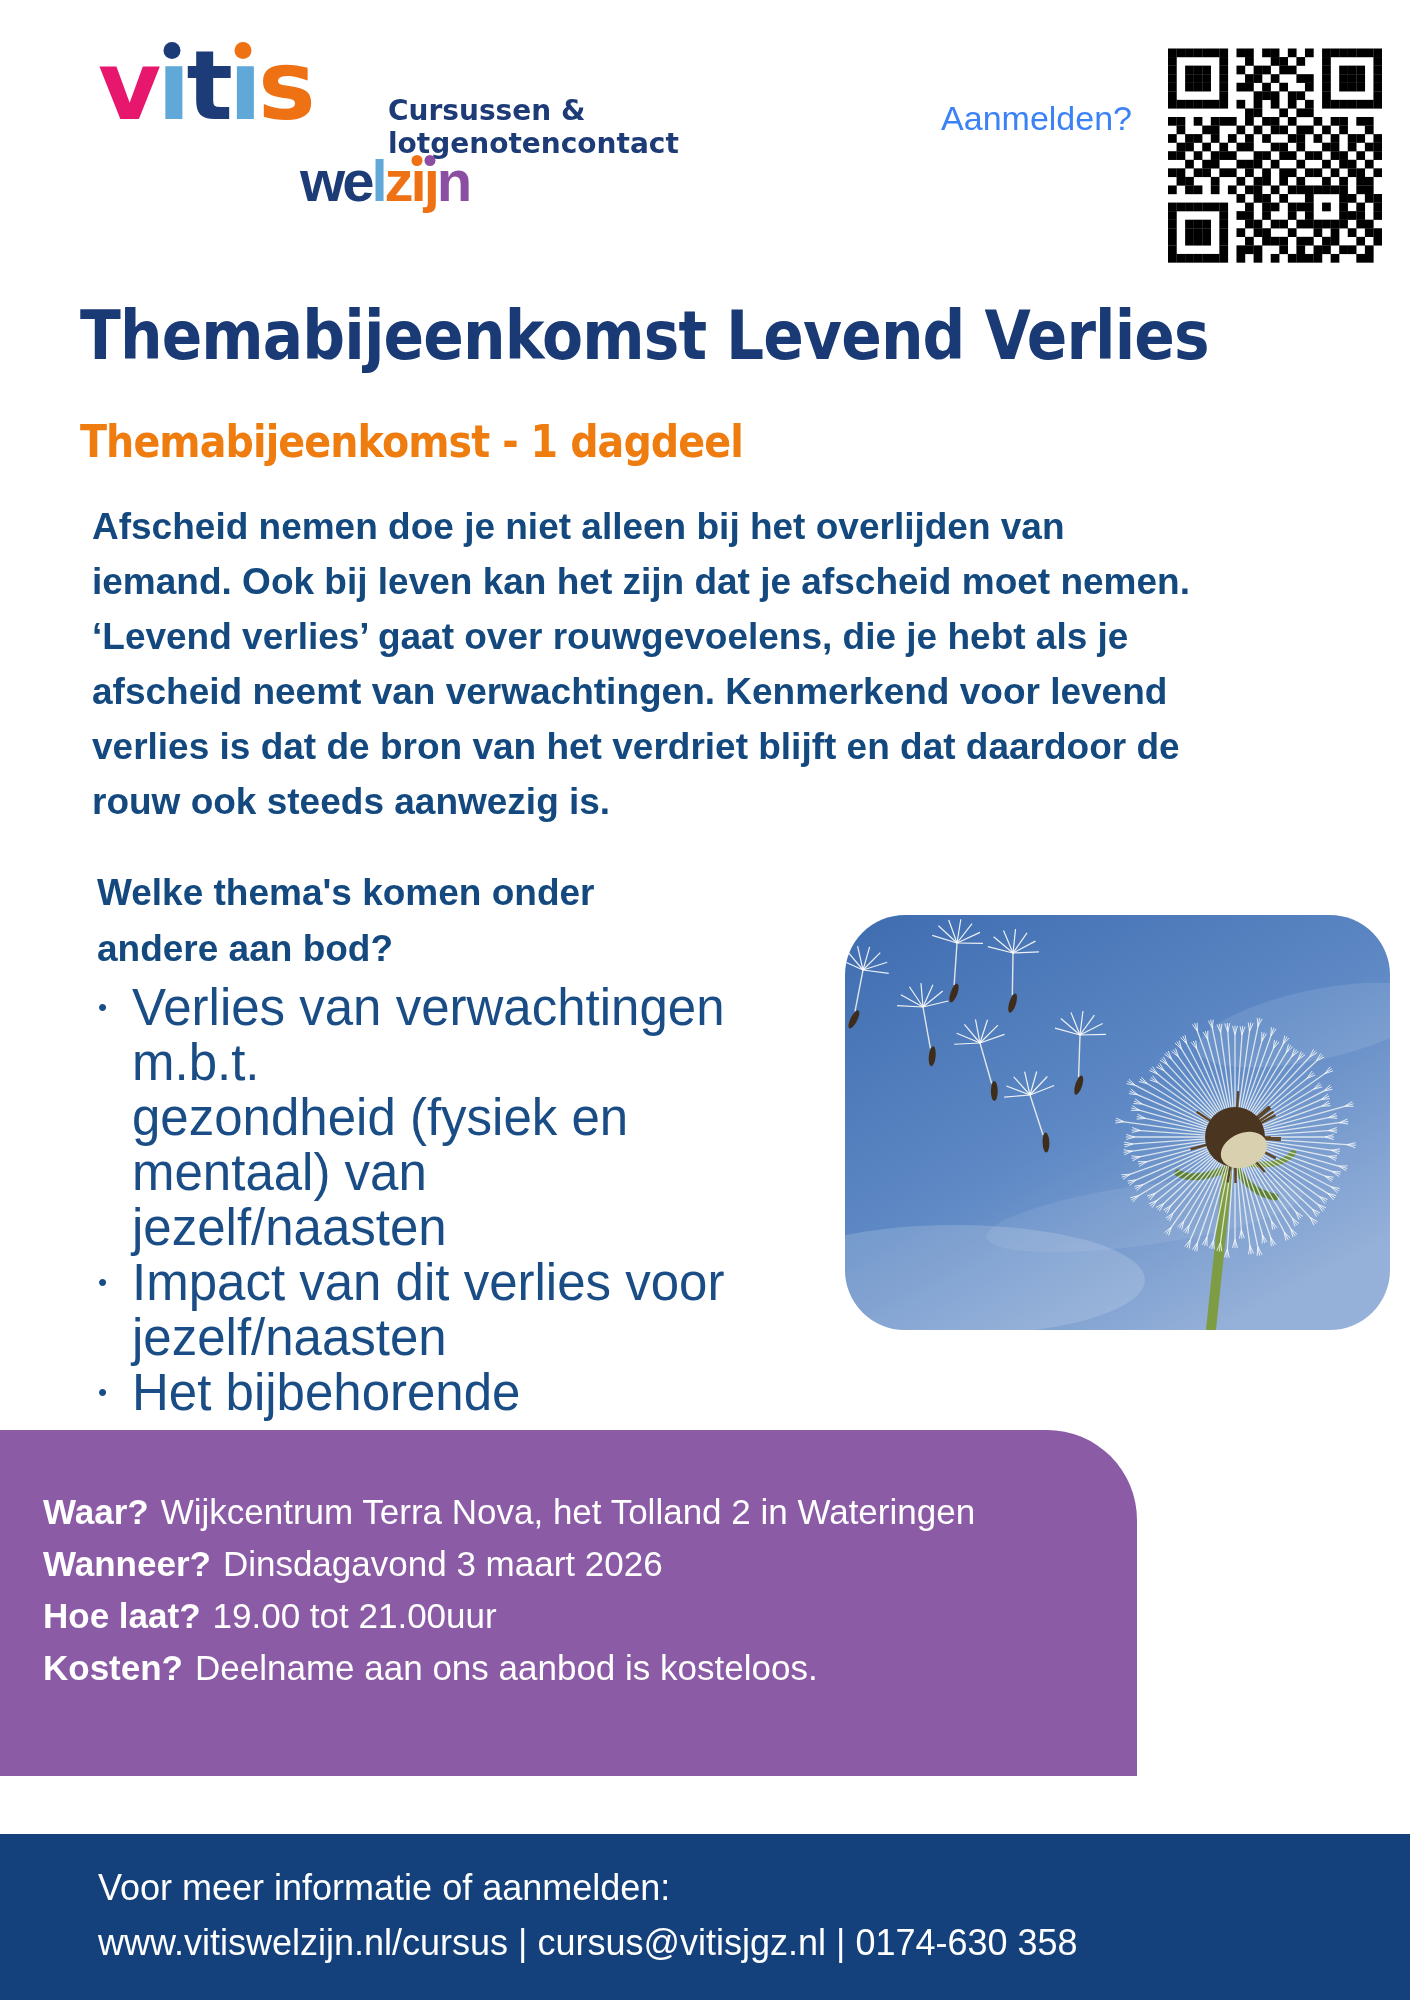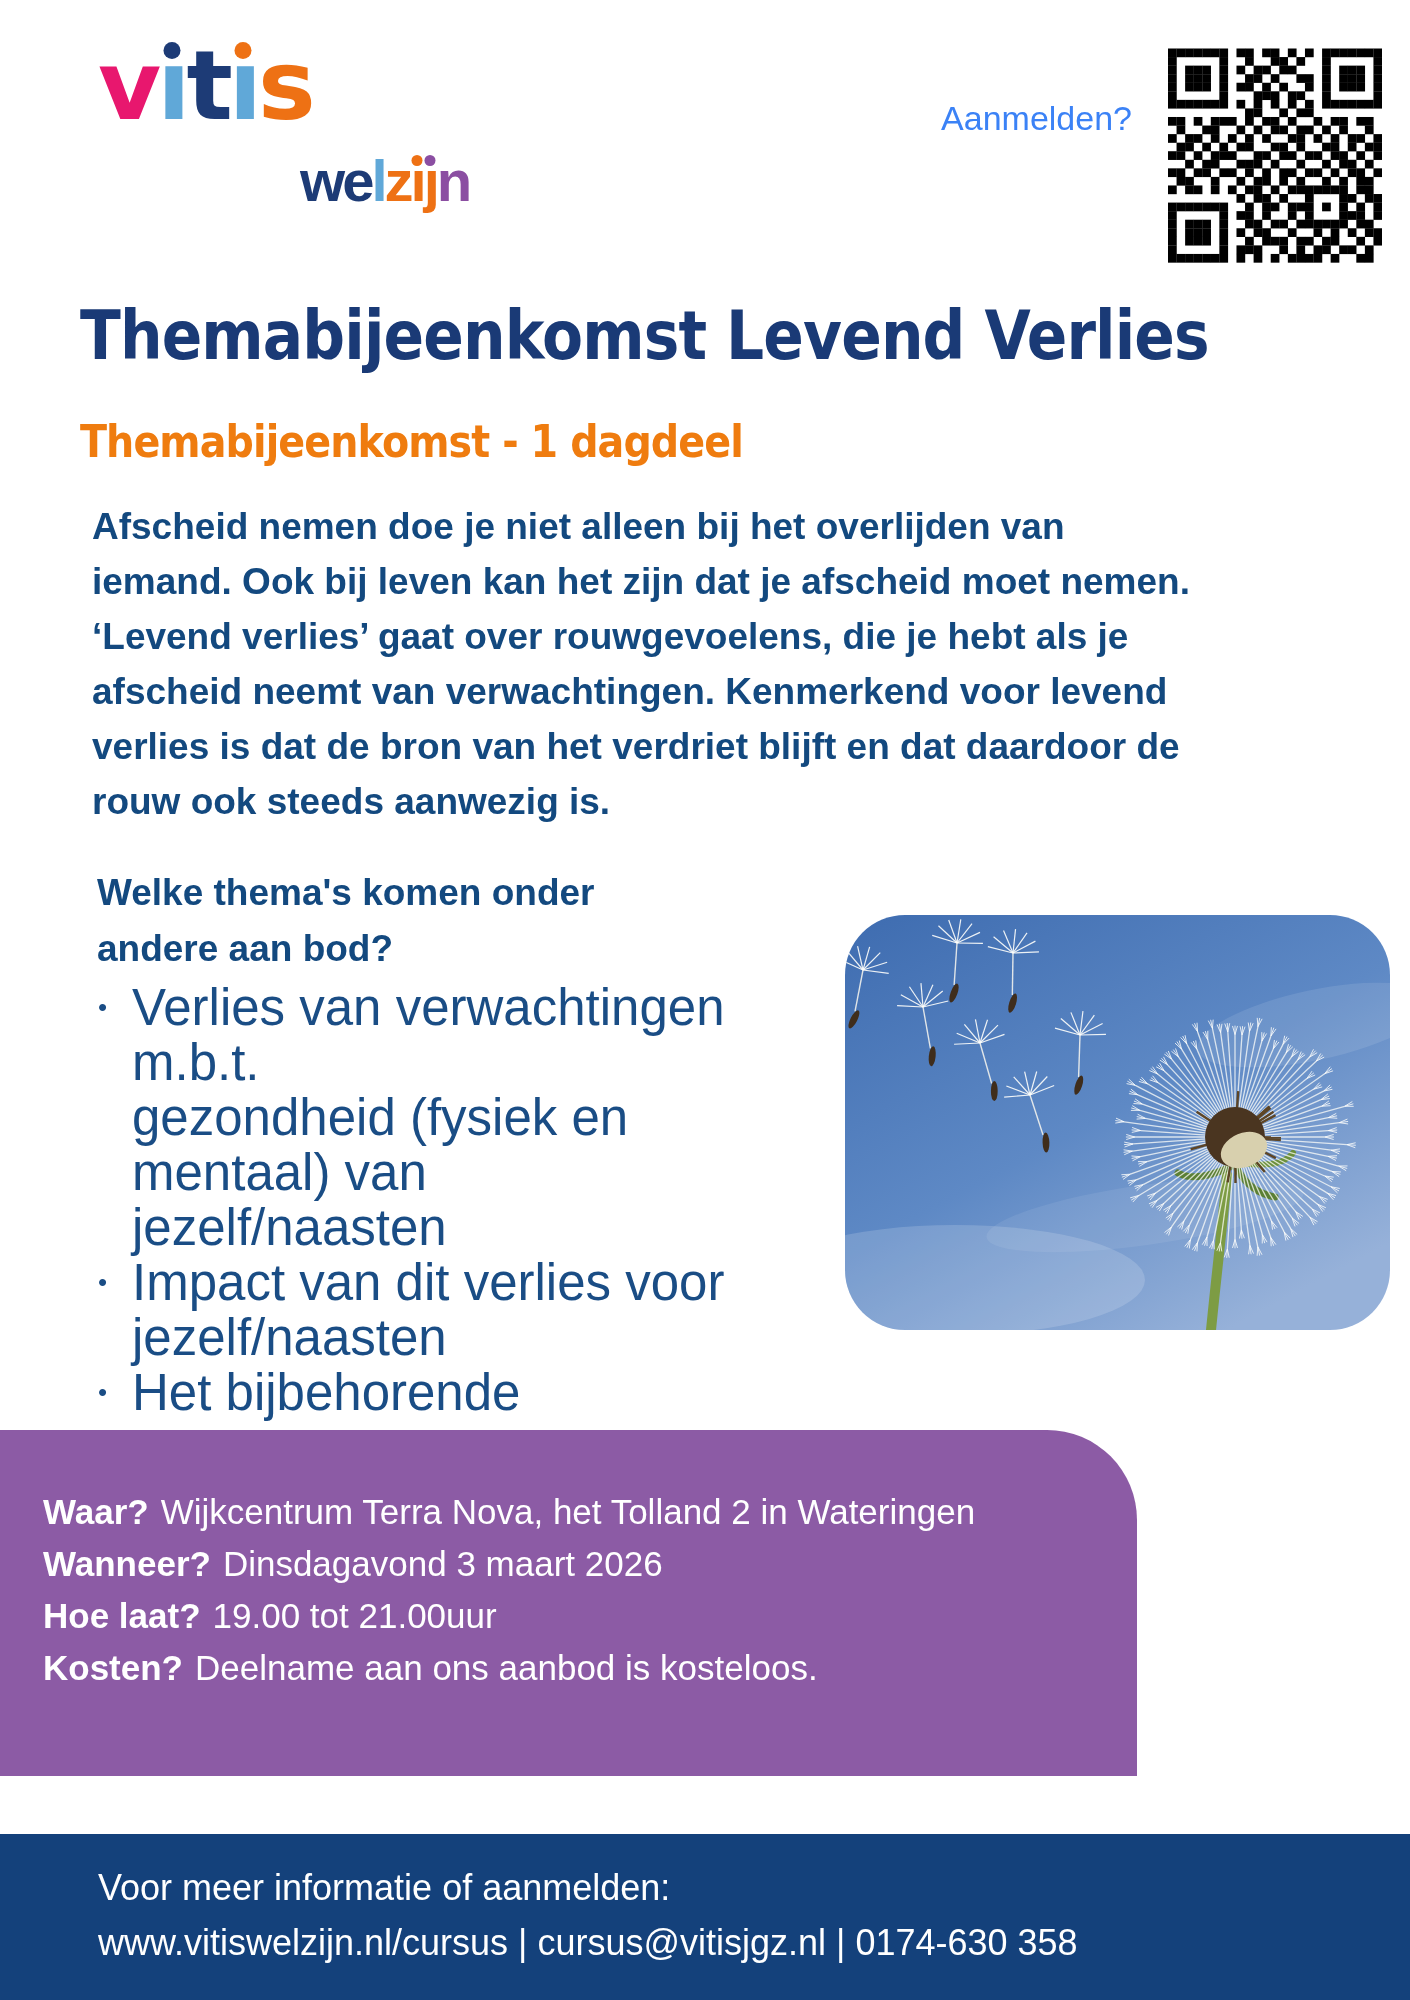--- a/index.html
+++ b/index.html
@@ -92,20 +92,24 @@
     padding:26px 0 6px 98px;
   }
   .footer div { font-size:36px; line-height:55px; white-space:nowrap; }
 </style>
 </head>
 <body>
 
 <div class="page">
 
   <div class="brand" id="brandWord"><span class="ltr" style="color: rgb(232, 23, 110);">v</span><span class="ltr" style="color: rgb(96, 168, 216);">ı<span class="dot" style="background: rgb(29, 59, 118);"></span></span><span class="ltr" style="color: rgb(29, 59, 118);">t</span><span class="ltr" style="color: rgb(96, 168, 216);">ı<span class="dot" style="background: rgb(238, 113, 20);"></span></span><span class="ltr" style="color: rgb(238, 113, 20);">s</span></div>
+  <div class="tagline">
+    <div>Cursussen &amp;</div>
+    <div>lotgenotencontact</div>
+  </div>
   <div class="brand-sub" id="brandSubWord"><span class="ltr" style="color: rgb(29, 59, 118);">w</span><span class="ltr" style="color: rgb(29, 59, 118);">e</span><span class="ltr" style="color: rgb(96, 168, 216);">l</span><span class="ltr" style="color: rgb(238, 113, 20);">z</span><span class="ltr" style="color: rgb(238, 113, 20);">ı<span class="dot" style="background: rgb(238, 113, 20);"></span></span><span class="ltr" style="color: rgb(238, 113, 20);">ȷ<span class="dot" style="background: rgb(139, 78, 162);"></span></span><span class="ltr" style="color: rgb(139, 78, 162);">n</span></div>
 
   <div class="signup">
     <div>Aanmelden?</div>
   </div>
 
   <svg class="qr" id="qrSvg" width="214" height="215" viewBox="0 0 25 25">
       <rect x="0" y="0" width="1.02" height="1.02" fill="#000"></rect>
       <rect x="1" y="0" width="1.02" height="1.02" fill="#000"></rect>
       <rect x="2" y="0" width="1.02" height="1.02" fill="#000"></rect>

